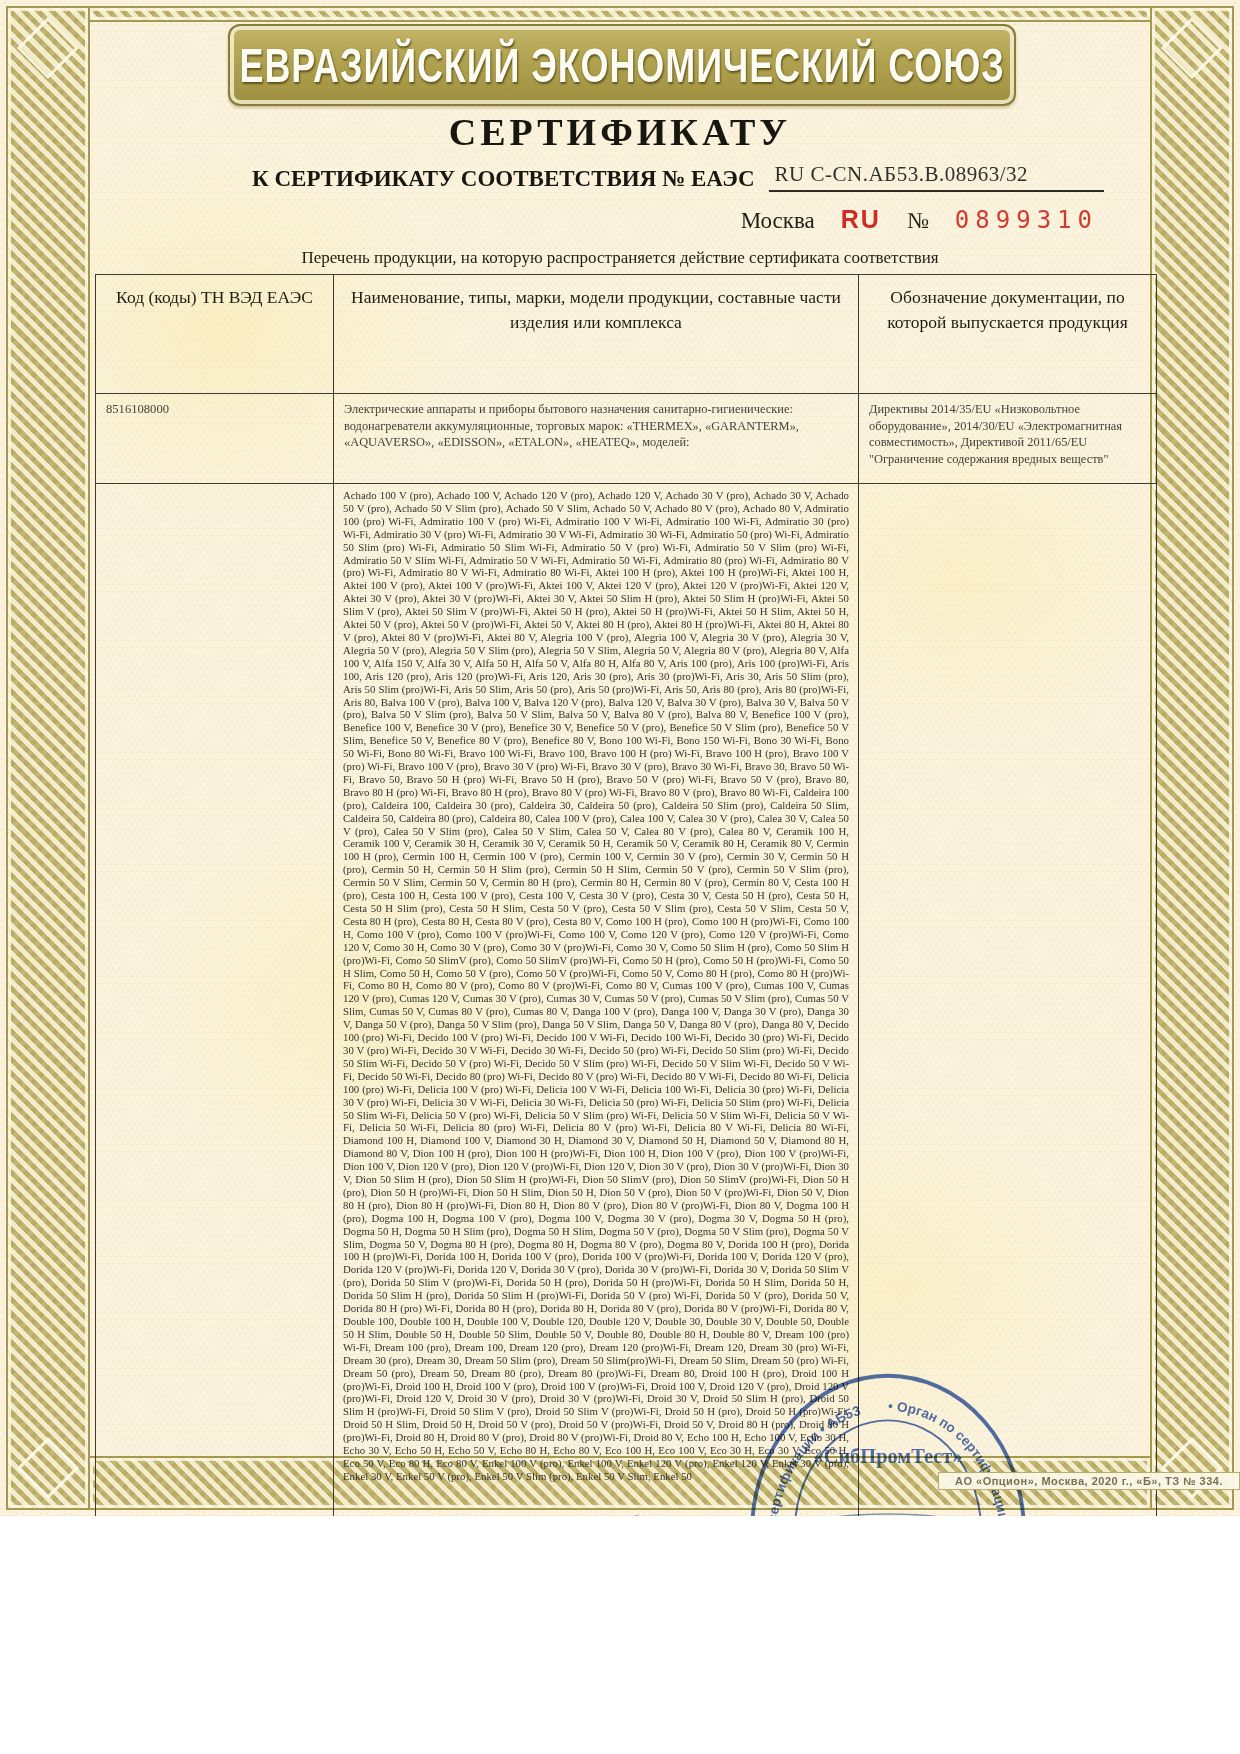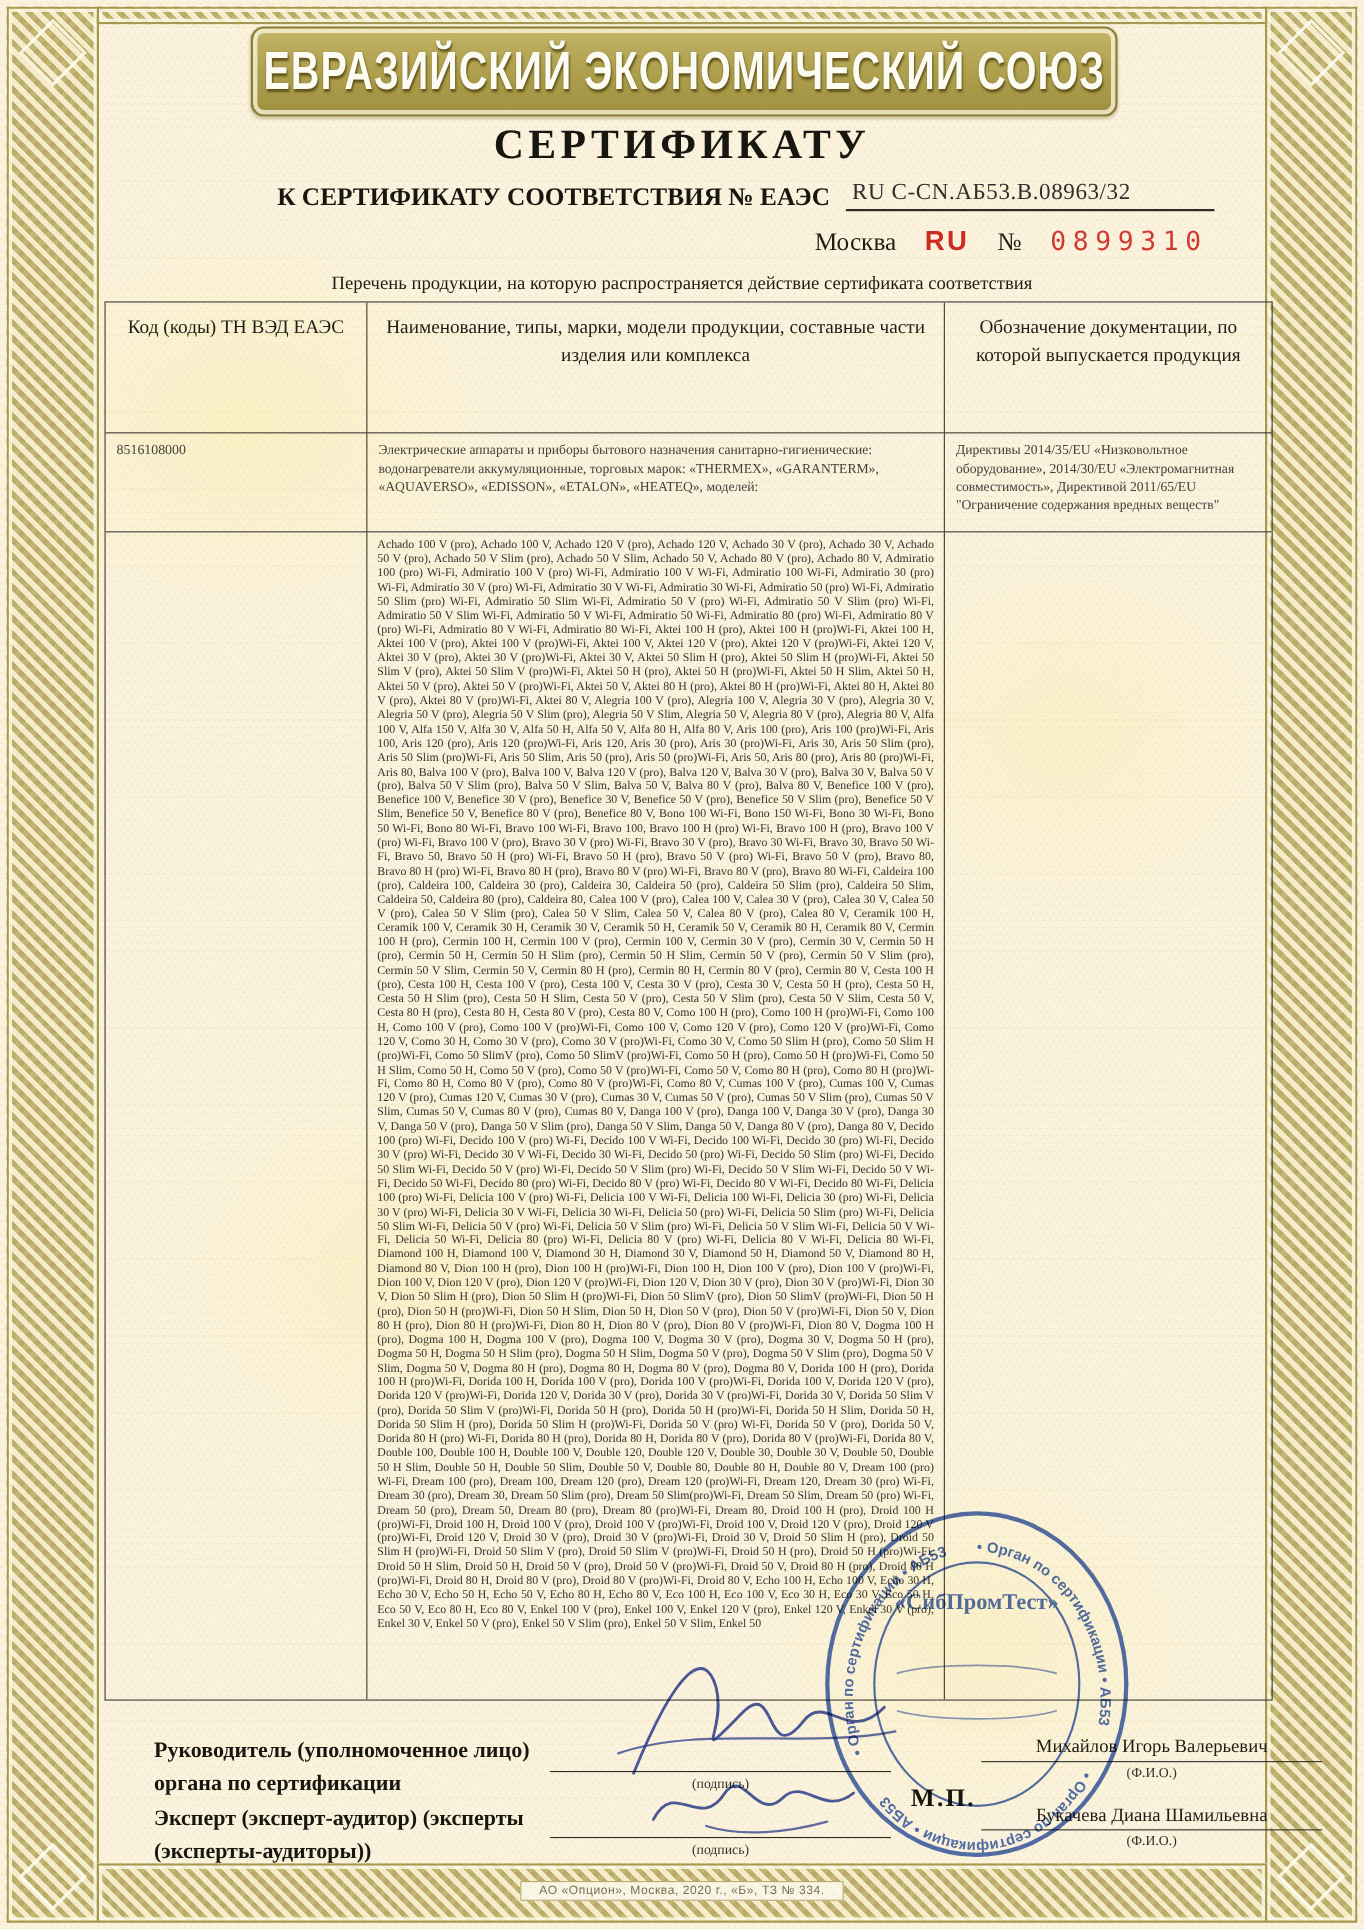--- a/index.html
+++ b/index.html
@@ -1,17 +1,17 @@
 <!DOCTYPE html>
 <html><head>
 <meta charset="utf-8">
 <style>
   html,body{margin:0;padding:0;}
   body{width:1240px;height:1754px;background:#ffffff;font-family:"Liberation Serif",serif;}
-  .page{position:relative;width:1240px;height:1754px;overflow:hidden;
+  .page{position:relative;width:1240px;height:1516px;overflow:hidden;
     background:
       radial-gradient(340px 260px at 18% 22%, rgba(248,232,140,.30), transparent 70%),
       radial-gradient(300px 240px at 78% 38%, rgba(248,232,140,.26), transparent 70%),
       radial-gradient(320px 260px at 30% 66%, rgba(248,232,140,.28), transparent 70%),
       radial-gradient(300px 240px at 72% 85%, rgba(248,232,140,.26), transparent 70%),
       repeating-linear-gradient(56deg, rgba(226,140,140,.065) 0 1px, transparent 1px 5px),
       repeating-linear-gradient(-56deg, rgba(226,140,140,.065) 0 1px, transparent 1px 5px),
       repeating-linear-gradient(0deg, rgba(214,190,90,.085) 0 1px, transparent 1px 7px),
       #fbf5df;}
   
@@ -69,21 +69,21 @@
   .signer{position:absolute;width:310px;text-align:center;}
   .signer-a{left:892px;top:1578px;} .signer-b{left:892px;top:1640px;}
   .signer-name{border-bottom:1.6px solid #2e2c22;padding-bottom:3px;font-size:17px;color:#201e14;white-space:nowrap;}
   .fio-caption{font-size:12.5px;color:#33312a;margin-top:2px;}
   
   .stamp{position:absolute;left:742px;top:1366px;width:292px;height:330px;opacity:.82;mix-blend-mode:multiply;}
   .ink{position:absolute;mix-blend-mode:multiply;}
   .ink-a{left:556px;top:1494px;width:264px;height:128px;}
   .ink-b{left:584px;top:1608px;width:204px;height:64px;}
   
-  .imprint{position:absolute;left:0;right:0;bottom:26px;text-align:center;}
+  .imprint{position:absolute;left:0;right:0;bottom:26px;text-align:right;font-weight:bold;}
   .imprint span{display:inline-block;background:rgba(251,248,233,.95);border:1px solid #b8ab6e;
     padding:2px 16px;font-family:"Liberation Sans",sans-serif;font-size:11px;color:#78704e;letter-spacing:.5px;}
 </style>
 </head>
 <body>
 
 <div class="page">
 
   <div class="band band-left"></div>
   <div class="band band-right"></div>

